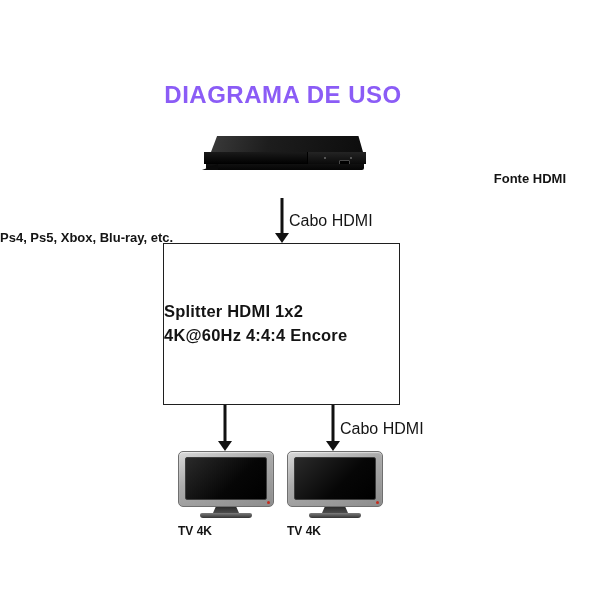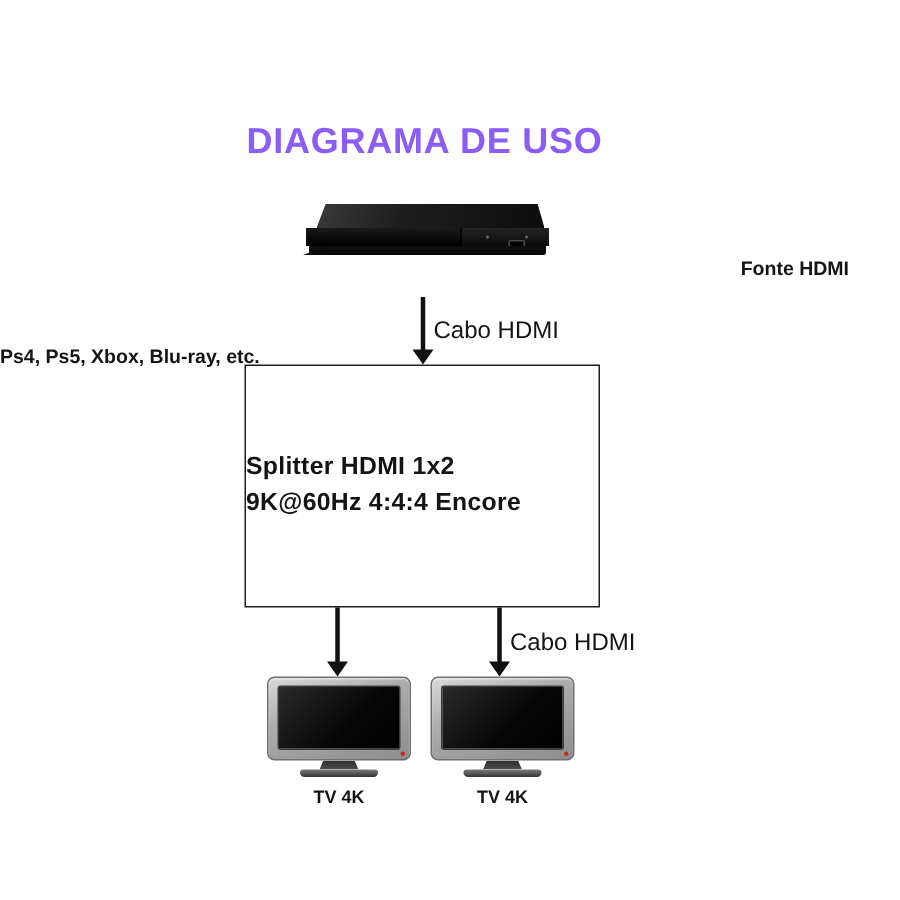--- a/index.html
+++ b/index.html
@@ -80,21 +80,21 @@
     position:absolute;top:5px;left:6px;right:6px;bottom:6px;
     background:linear-gradient(135deg,#2a2a2a 0%,#060606 60%,#000 100%);
     border:1px solid #3d3d3d;border-radius:2px;
   }
   .tv-led{position:absolute;right:3px;bottom:2px;width:3px;height:3px;border-radius:50%;}
   .tv-neck{
     width:26px;height:6px;margin:0 auto;background:linear-gradient(#2c2c2c,#4d4d4d);
     clip-path:polygon(10% 0,90% 0,100% 100%,0 100%);
   }
   .tv-base{width:52px;height:5px;margin:0 auto;background:linear-gradient(#7d7d7d,#333333);border-radius:2px 2px 3px 3px;}
-  .tv-label{margin-top:6px;text-align:center;font-size:12px;font-weight:700;}
+  .tv-label{margin-top:6px;text-align:left;font-size:12px;font-weight:700;}
 </style>
 </head>
 <body>
 
 <div class="canvas">
 
   <h1 class="title" style="color: #8b5cf6;">DIAGRAMA DE USO</h1>
 
   <div class="device">
     <div class="dev-top"></div>
@@ -111,21 +111,21 @@
   <div class="src-sub">Ps4, Ps5, Xbox, Blu-ray, etc.</div>
 
   <div class="v-arrow arrow-top">
     <div class="shaft"></div>
     <div class="head"></div>
   </div>
   <div class="cable-label cable-top">Cabo HDMI</div>
 
   <div class="splitter-box">
     <div class="splitter-line">Splitter HDMI 1x2</div>
-    <div class="splitter-line">9K@60Hz 4:4:4 Encore</div>
+    <div class="splitter-line">4K@60Hz 4:4:4 Encore</div>
   </div>
 
   <div class="v-arrow arrow-bl">
     <div class="shaft"></div>
     <div class="head"></div>
   </div>
   <div class="v-arrow arrow-br">
     <div class="shaft"></div>
     <div class="head"></div>
   </div>

